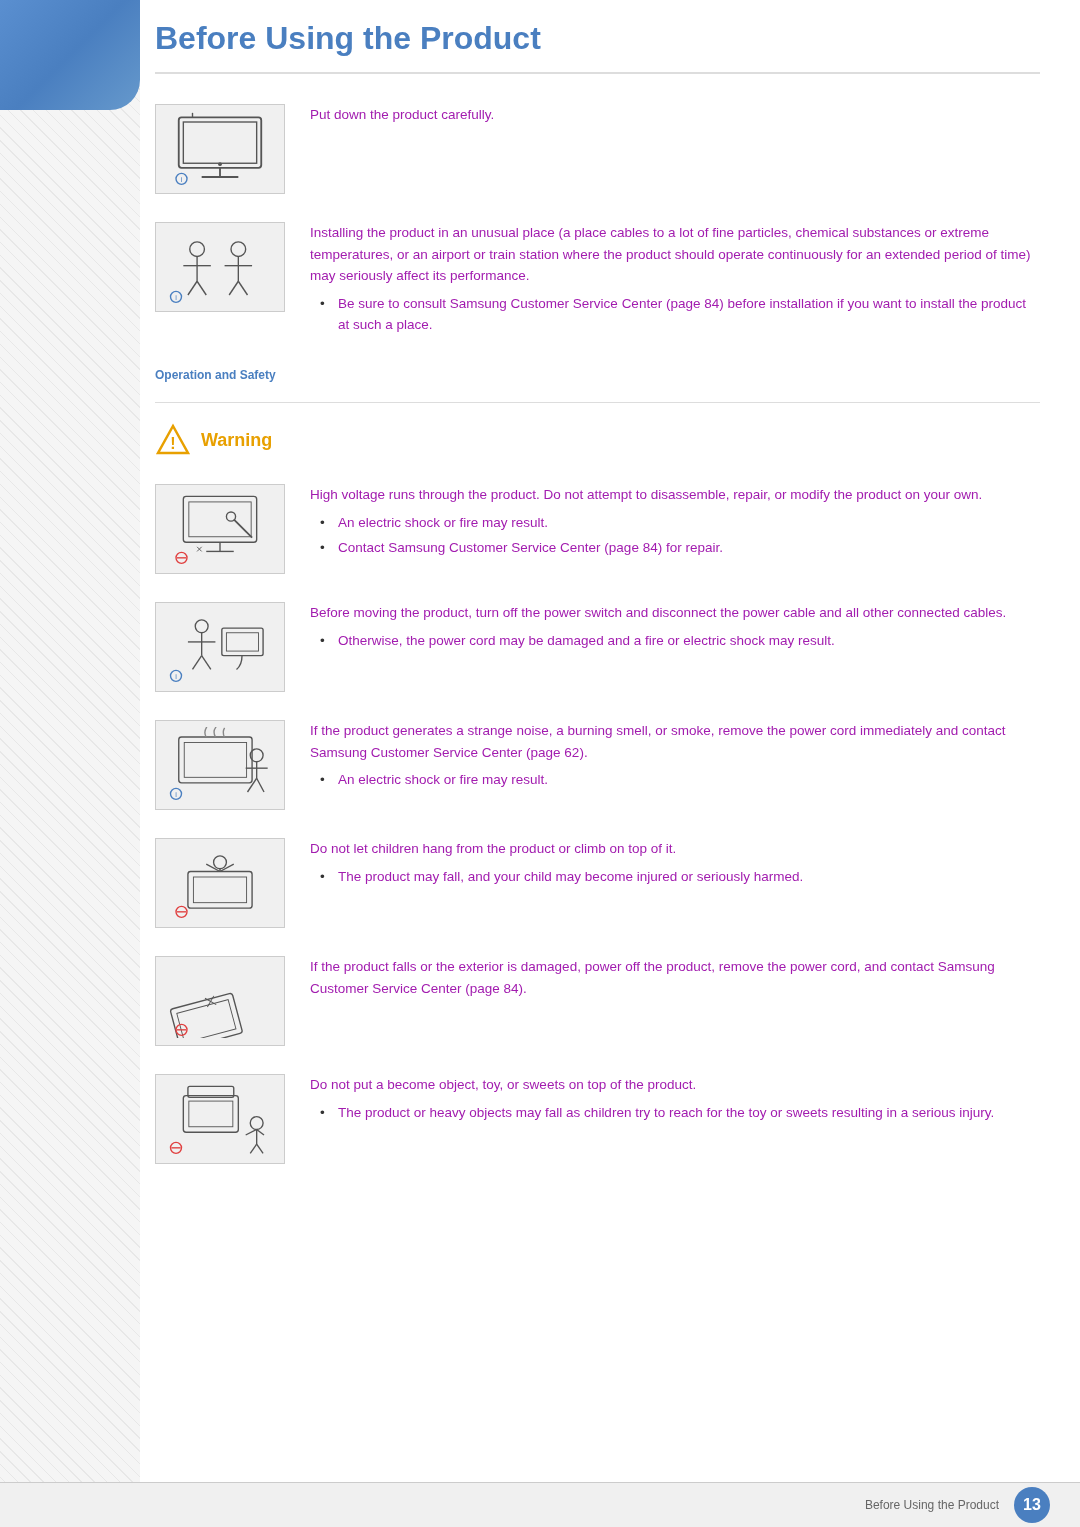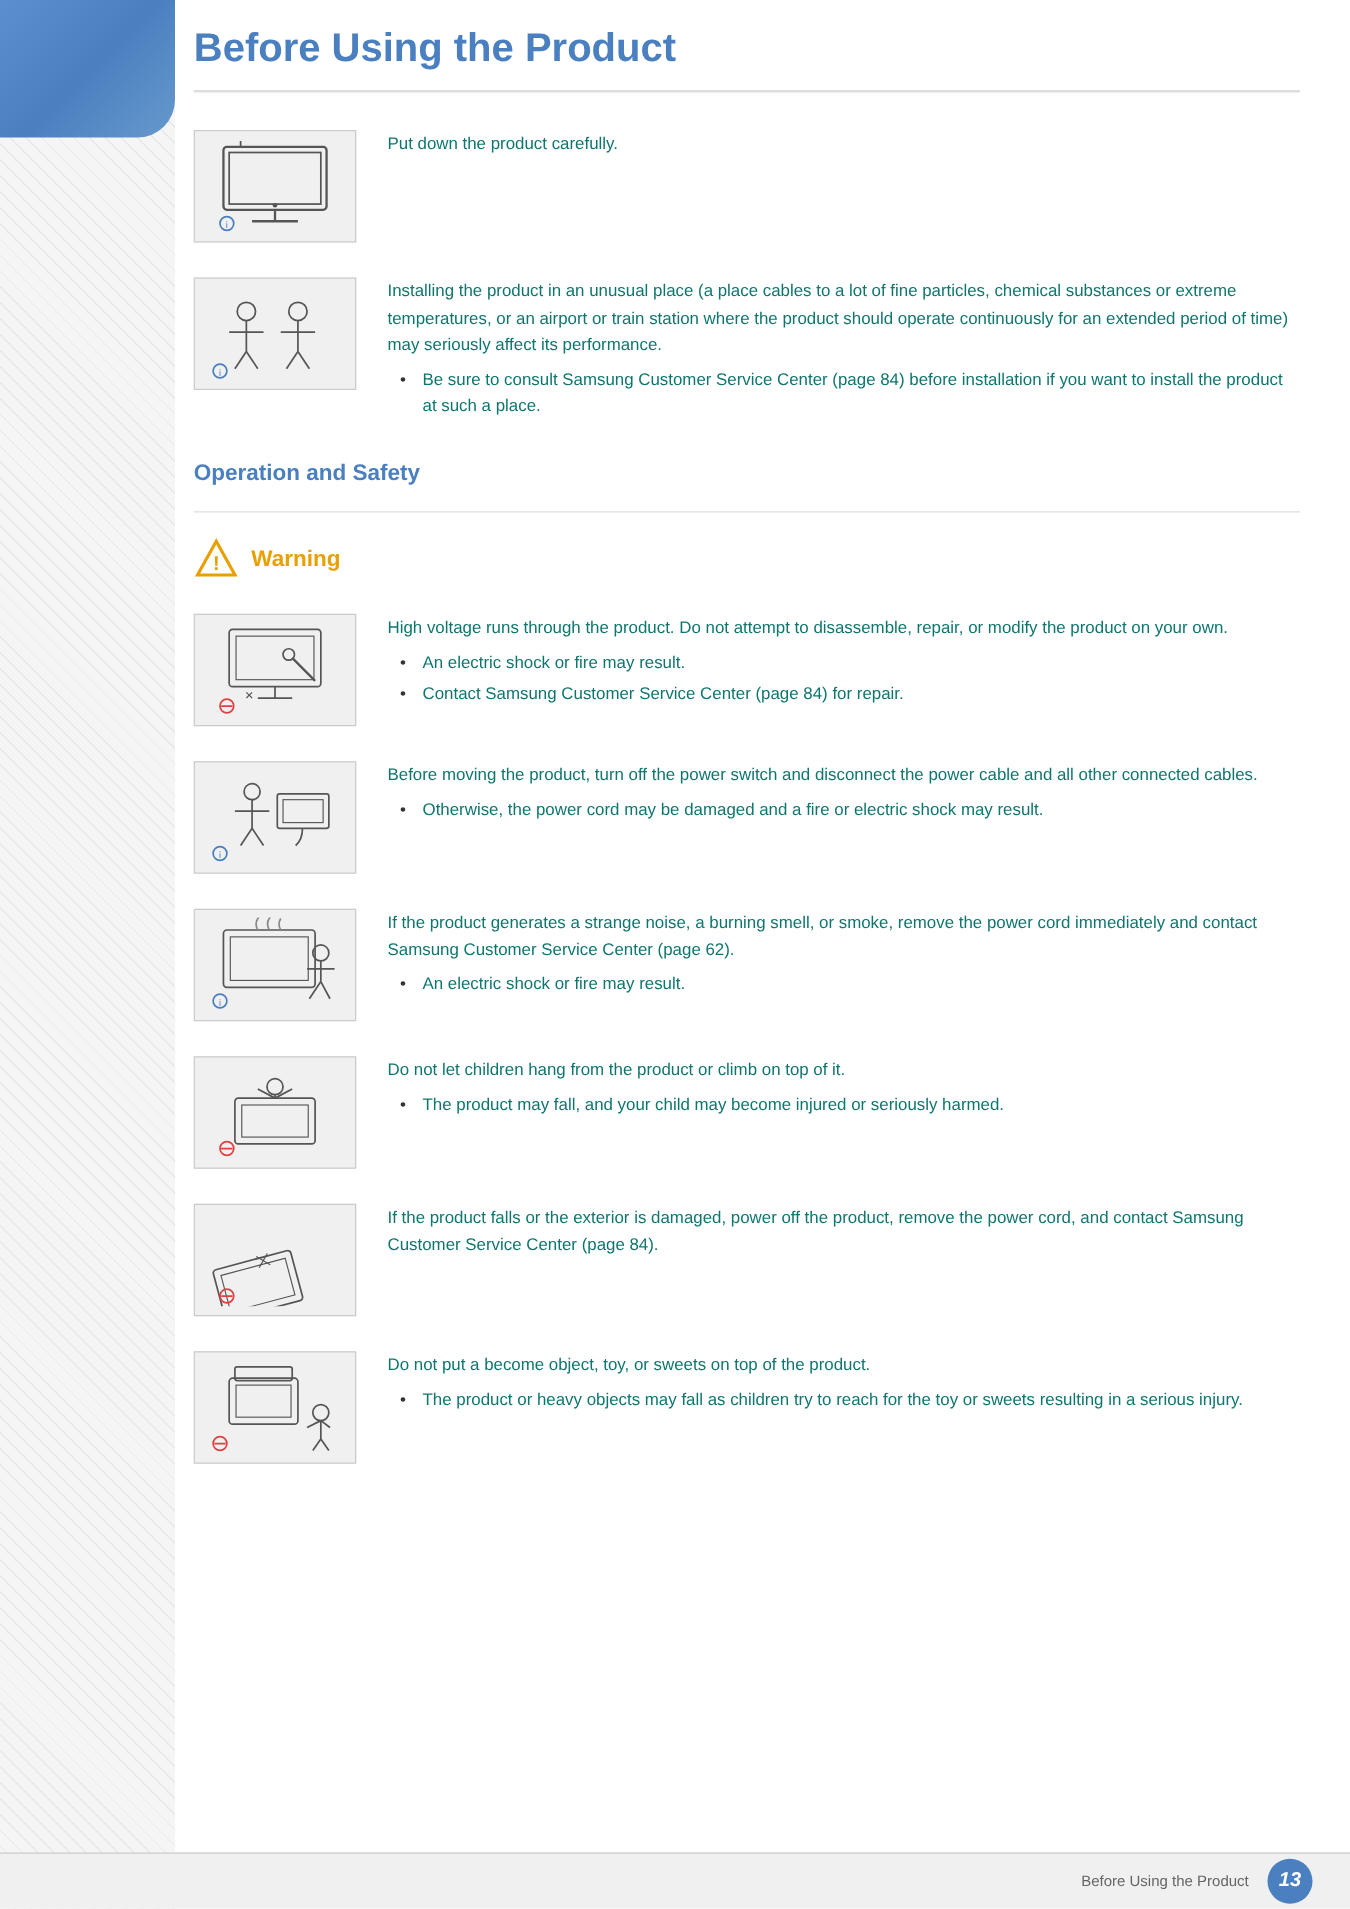--- a/index.html
+++ b/index.html
@@ -71,21 +71,21 @@
       flex-shrink: 0;
     }
     .item-image svg {
       width: 110px;
       height: 75px;
     }
     .item-text {
       flex: 1;
       font-size: 13.5px;
       line-height: 1.6;
-      color: #0f766e;
+      color: #a21caf;
     }
     .item-text .main-text {
       margin-bottom: 6px;
     }
     .item-text ul {
       list-style: none;
       padding-left: 10px;
     }
     .item-text ul li {
       position: relative;
@@ -96,21 +96,21 @@
     }
     .item-text ul li::before {
       content: '•';
       position: absolute;
       left: 0;
       color: #333;
     }
 
     
     .section-heading {
-      font-size: 18px;
+      font-size: 12px;
       font-weight: bold;
       color: #4a7fc0;
       margin-top: 20px;
       margin-bottom: 20px;
     }
 
     
     .warning-block {
       display: flex;
       align-items: center;
@@ -159,21 +159,20 @@
       background: #4a7fc0;
       color: #fff;
       font-size: 16px;
       font-weight: bold;
       width: 36px;
       height: 36px;
       display: flex;
       align-items: center;
       justify-content: center;
       border-radius: 50%;
-      font-style: italic;
     }
 
     
     .diagonal-pattern {
       position: absolute;
       top: 0;
       left: 0;
       width: 140px;
       height: 100%;
       background-image: repeating-linear-gradient(

